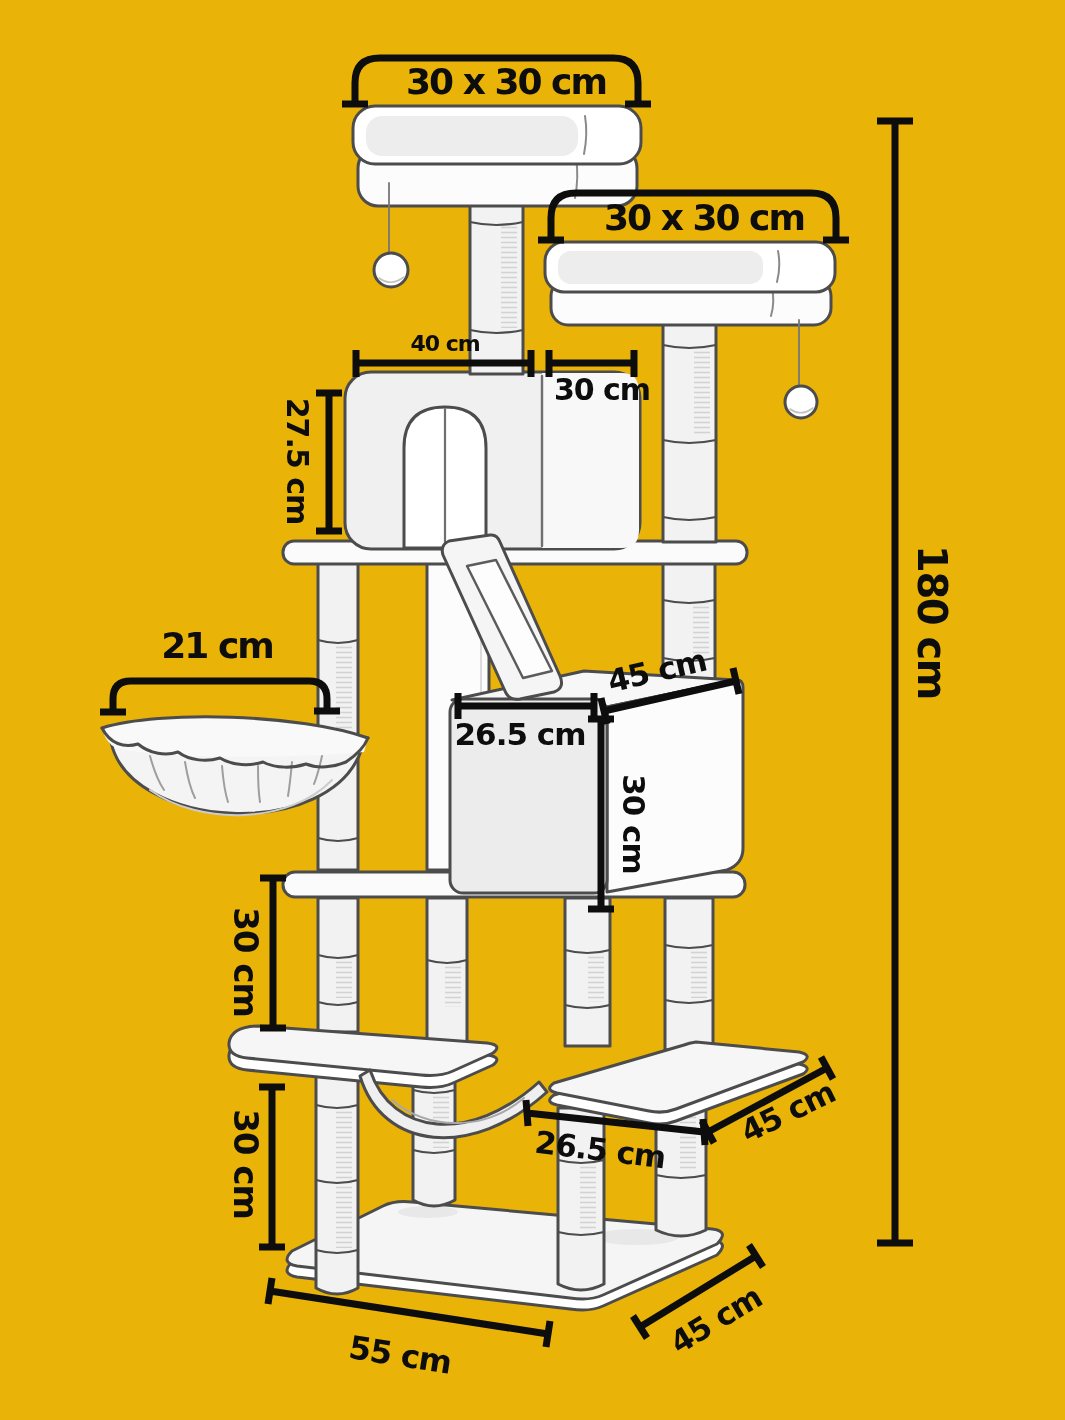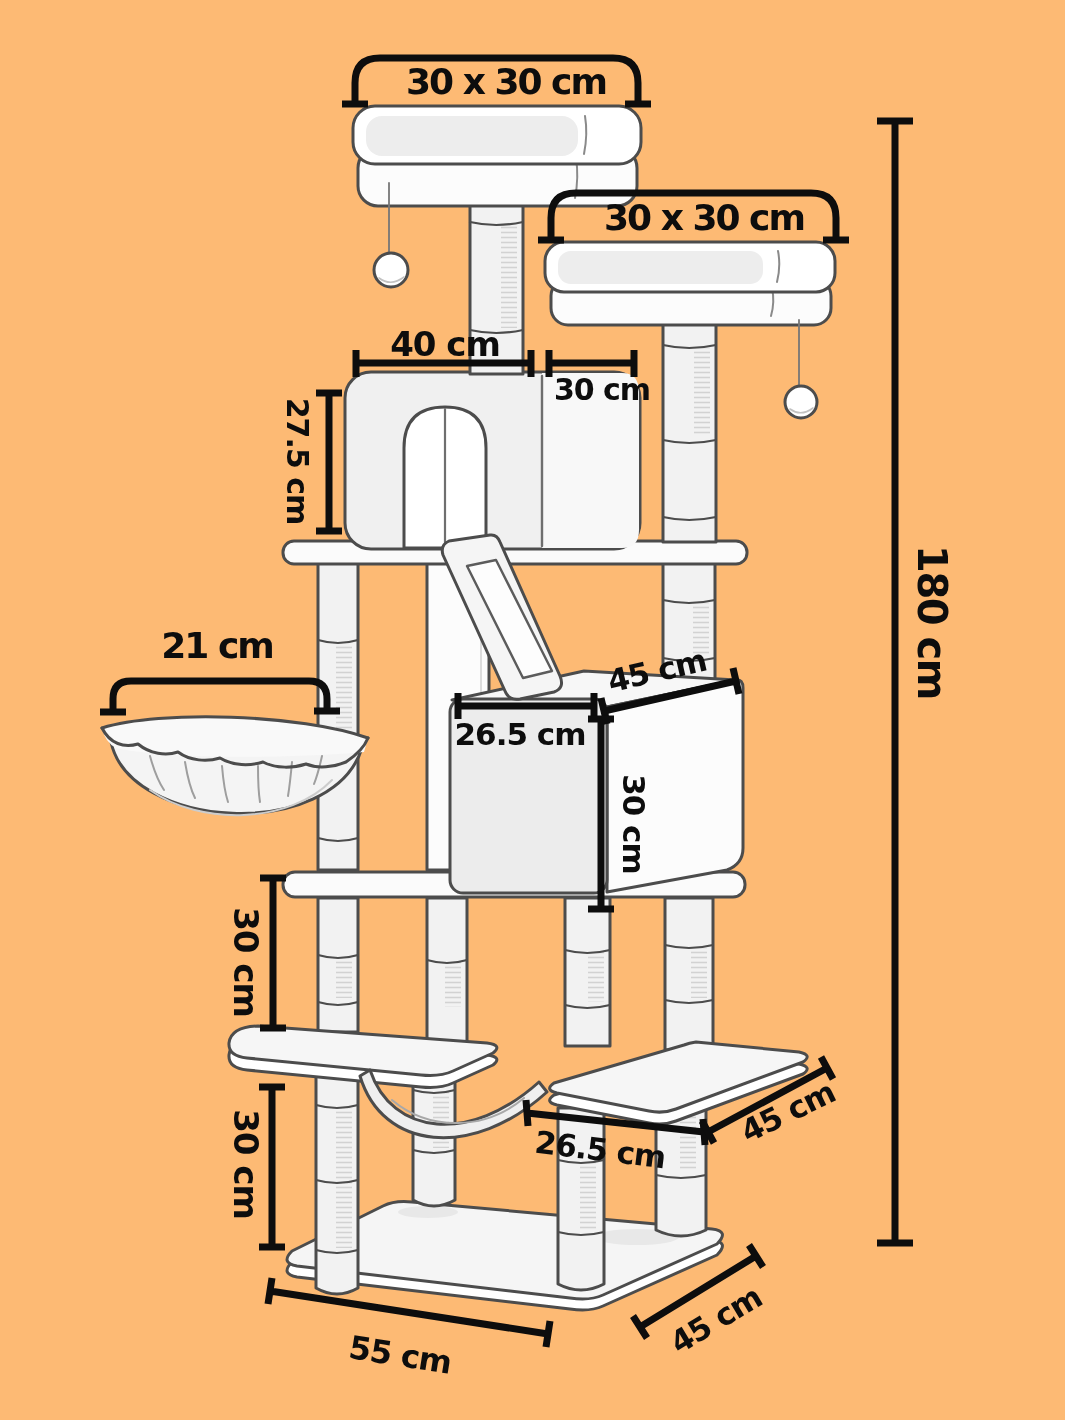--- a/index.html
+++ b/index.html
@@ -1,19 +1,19 @@
 <!DOCTYPE html>
 <html><head>
 <meta charset="utf-8">
 <style>
   html,body{margin:0;padding:0;background:#ffffff;}
   .stage{
     position:relative;
     width:1065px;height:1420px;
-    background:#fdba74;
+    background:#eab308;
     overflow:hidden;
     font-family:"DejaVu Sans",sans-serif;
   }
   .stage svg{position:absolute;left:0;top:0;}
   .lbl{
     position:absolute;
     font-family:"DejaVu Sans",sans-serif;
     font-weight:700;
     color:#0d0d0d;
     white-space:nowrap;
@@ -227,21 +227,21 @@
 
         <path d="M640 1327 L756 1256 M633 1316 L647 1338 M749 1245 L763 1267"></path>
 
         <path d="M895 121 L895 1243 M877 121 L913 121 M877 1243 L913 1243"></path>
       </g>
     </g>
   </svg>
 
   <div class="lbl" style="left:506px;top:82px;font-size:36px;letter-spacing:-2px;">30 x 30 cm</div>
   <div class="lbl" style="left:704px;top:218px;font-size:36px;letter-spacing:-2px;">30 x 30 cm</div>
-  <div class="lbl" style="left:445px;top:344px;font-size:34px;">40 cm</div>
+  <div class="lbl" style="left:445px;top:344px;font-size:22px;">40 cm</div>
   <div class="lbl" style="left:602px;top:390px;font-size:30px;">30 cm</div>
   <div class="lbl" style="left:297px;top:461px;font-size:30px;transform:translate(-50%,-50%) rotate(90deg);">27.5 cm</div>
   <div class="lbl" style="left:217px;top:646px;font-size:36px;letter-spacing:-2px;">21 cm</div>
   <div class="lbl" style="left:657px;top:671px;font-size:31px;transform:translate(-50%,-50%) rotate(-13deg);">45 cm</div>
   <div class="lbl" style="left:520px;top:734px;font-size:31px;">26.5 cm</div>
   <div class="lbl" style="left:633px;top:824px;font-size:31px;transform:translate(-50%,-50%) rotate(90deg);">30 cm</div>
   <div class="lbl" style="left:246px;top:962px;font-size:34px;transform:translate(-50%,-50%) rotate(90deg);">30 cm</div>
   <div class="lbl" style="left:246px;top:1164px;font-size:34px;transform:translate(-50%,-50%) rotate(90deg);">30 cm</div>
   <div class="lbl" style="left:600px;top:1150px;font-size:31px;transform:translate(-50%,-50%) rotate(7deg);">26.5 cm</div>
   <div class="lbl" style="left:788px;top:1112px;font-size:31px;transform:translate(-50%,-50%) rotate(-26deg);">45 cm</div>

